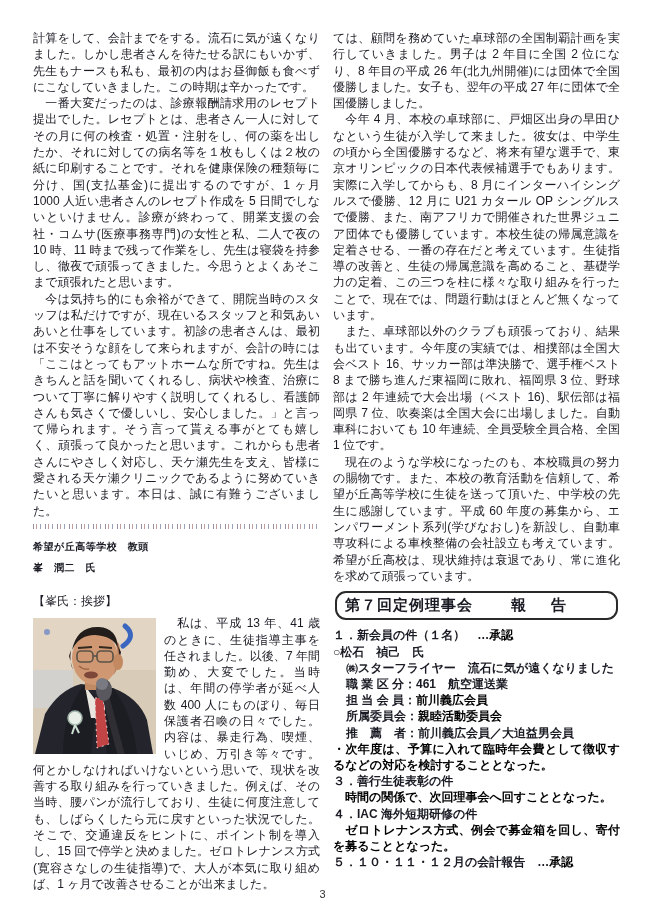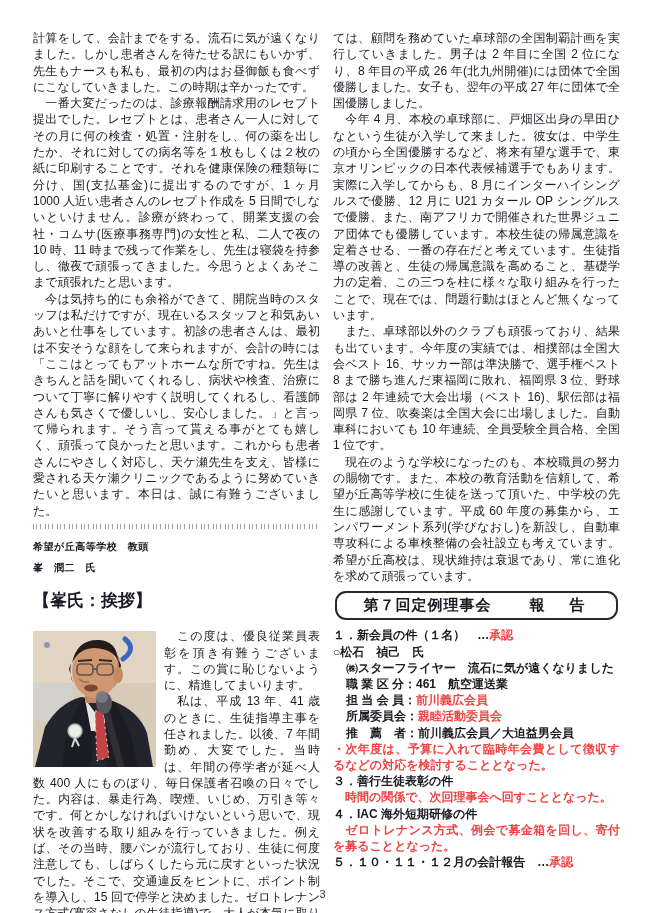--- a/index.html
+++ b/index.html
@@ -14,32 +14,32 @@
   .col p{margin:0;}
   .divider{
     height:5px;margin:5px 0 4px 0;
     background:
       repeating-linear-gradient(90deg,
         rgba(120,110,130,.75) 0 1px, transparent 1px 3px,
         rgba(160,90,90,.6) 3px 4px, transparent 4px 7px,
         rgba(100,110,150,.65) 7px 8px, transparent 8px 12px);
   }
   .speaker-heading{font-size:10px;font-weight:bold;line-height:21px;margin-top:7px;letter-spacing:.5px;}
-  .greet-label{font-weight:bold;font-size:17px;margin:15px 0 19px 0;}
+  .greet-label{font-weight:normal;font-size:12px;margin:15px 0 6px 0;}
   .photo{float:left;width:123px;height:136px;margin:3px 8px 2px 0;display:block;}
   .rep-box{
     margin:7px 2px 7px 2px;border:2px solid #2a2a2a;border-radius:11px;
-    padding:4px 8px 5px 8px;display:flex;justify-content:center;align-items:baseline;
+    padding:4px 8px 5px 8px;display:flex;justify-content:flex-start;align-items:baseline;
   }
   .rep-box .t1{font-size:15px;font-weight:bold;letter-spacing:1px;}
   .rep-box .t2{font-size:15px;font-weight:bold;letter-spacing:5px;margin-left:38px;}
   .report{font-size:12px;font-weight:bold;line-height:16.2px;}
   .report .line{margin:0;}
   .report .ind{padding-left:13px;}
-  .red{color:#ef4444;margin-top:42px;}
+  .red{color:#000000;margin-top:42px;}
   .page-number{
     position:absolute;left:0;right:0;bottom:13px;text-align:center;
     font-size:11px;color:#333;
   }
 </style>
 </head>
 <body>
 
 <div class="page">
   <div class="columns">
@@ -96,21 +96,20 @@
 
           <path d="M45,30 L59,29 M66,29 L79,30" stroke="#33291f" stroke-width="2"></path>
           <ellipse cx="58" cy="57" rx="7" ry="3.5" fill="#7c4638"></ellipse>
           <path d="M46,48 Q50,52 56,51" stroke="#a06a48" stroke-width="1.5" fill="none"></path>
 
           <path d="M88,136 L72,76" stroke="#2e2e33" stroke-width="7" stroke-linecap="round"></path>
           <ellipse cx="71" cy="72" rx="8" ry="11" fill="#58585e"></ellipse>
           <ellipse cx="69" cy="66" rx="6" ry="6" fill="#7a7a82"></ellipse>
         </svg>
         <div id="greeting-paragraphs">
-            <p>　この度は、優良従業員表彰を頂き有難うございます。この賞に恥じないように、精進してまいります。</p>
             <p>　私は、平成 13 年、41 歳のときに、生徒指導主事を任されました。以後、7 年間勤め、大変でした。当時は、年間の停学者が延べ人数 400 人にものぼり、毎日保護者召喚の日々でした。内容は、暴走行為、喫煙、いじめ、万引き等々です。何とかしなければいけないという思いで、現状を改善する取り組みを行っていきました。例えば、その当時、腰パンが流行しており、生徒に何度注意しても、しばらくしたら元に戻すといった状況でした。そこで、交通違反をヒントに、ポイント制を導入し、15 回で停学と決めました。ゼロトレナンス方式(寛容さなしの生徒指導)で、大人が本気に取り組めば、1 ヶ月で改善させることが出来ました。</p>
           </div>
       </div>
     </div>
 
     <div class="col">
       <div id="right-paragraphs">
           <p>ては、顧問を務めていた卓球部の全国制覇計画を実行していきました。男子は 2 年目に全国 2 位になり、8 年目の平成 26 年(北九州開催)には団体で全国優勝しました。女子も、翌年の平成 27 年に団体で全国優勝しました。</p>
           <p>　今年 4 月、本校の卓球部に、戸畑区出身の早田ひなという生徒が入学して来ました。彼女は、中学生の頃から全国優勝するなど、将来有望な選手で、東京オリンピックの日本代表候補選手でもあります。実際に入学してからも、8 月にインターハイシングルスで優勝、12 月に U21 カタール OP シングルスで優勝、また、南アフリカで開催された世界ジュニア団体でも優勝しています。本校生徒の帰属意識を定着させる、一番の存在だと考えています。生徒指導の改善と、生徒の帰属意識を高めること、基礎学力の定着、この三つを柱に様々な取り組みを行ったことで、現在では、問題行動はほとんど無くなっています。</p>
           <p>　また、卓球部以外のクラブも頑張っており、結果も出ています。今年度の実績では、相撲部は全国大会ベスト 16、サッカー部は準決勝で、選手権ベスト 8 まで勝ち進んだ東福岡に敗れ、福岡県 3 位、野球部は 2 年連続で大会出場（ベスト 16)、駅伝部は福岡県 7 位、吹奏楽は全国大会に出場しました。自動車科においても 10 年連続、全員受験全員合格、全国 1 位です。</p>

